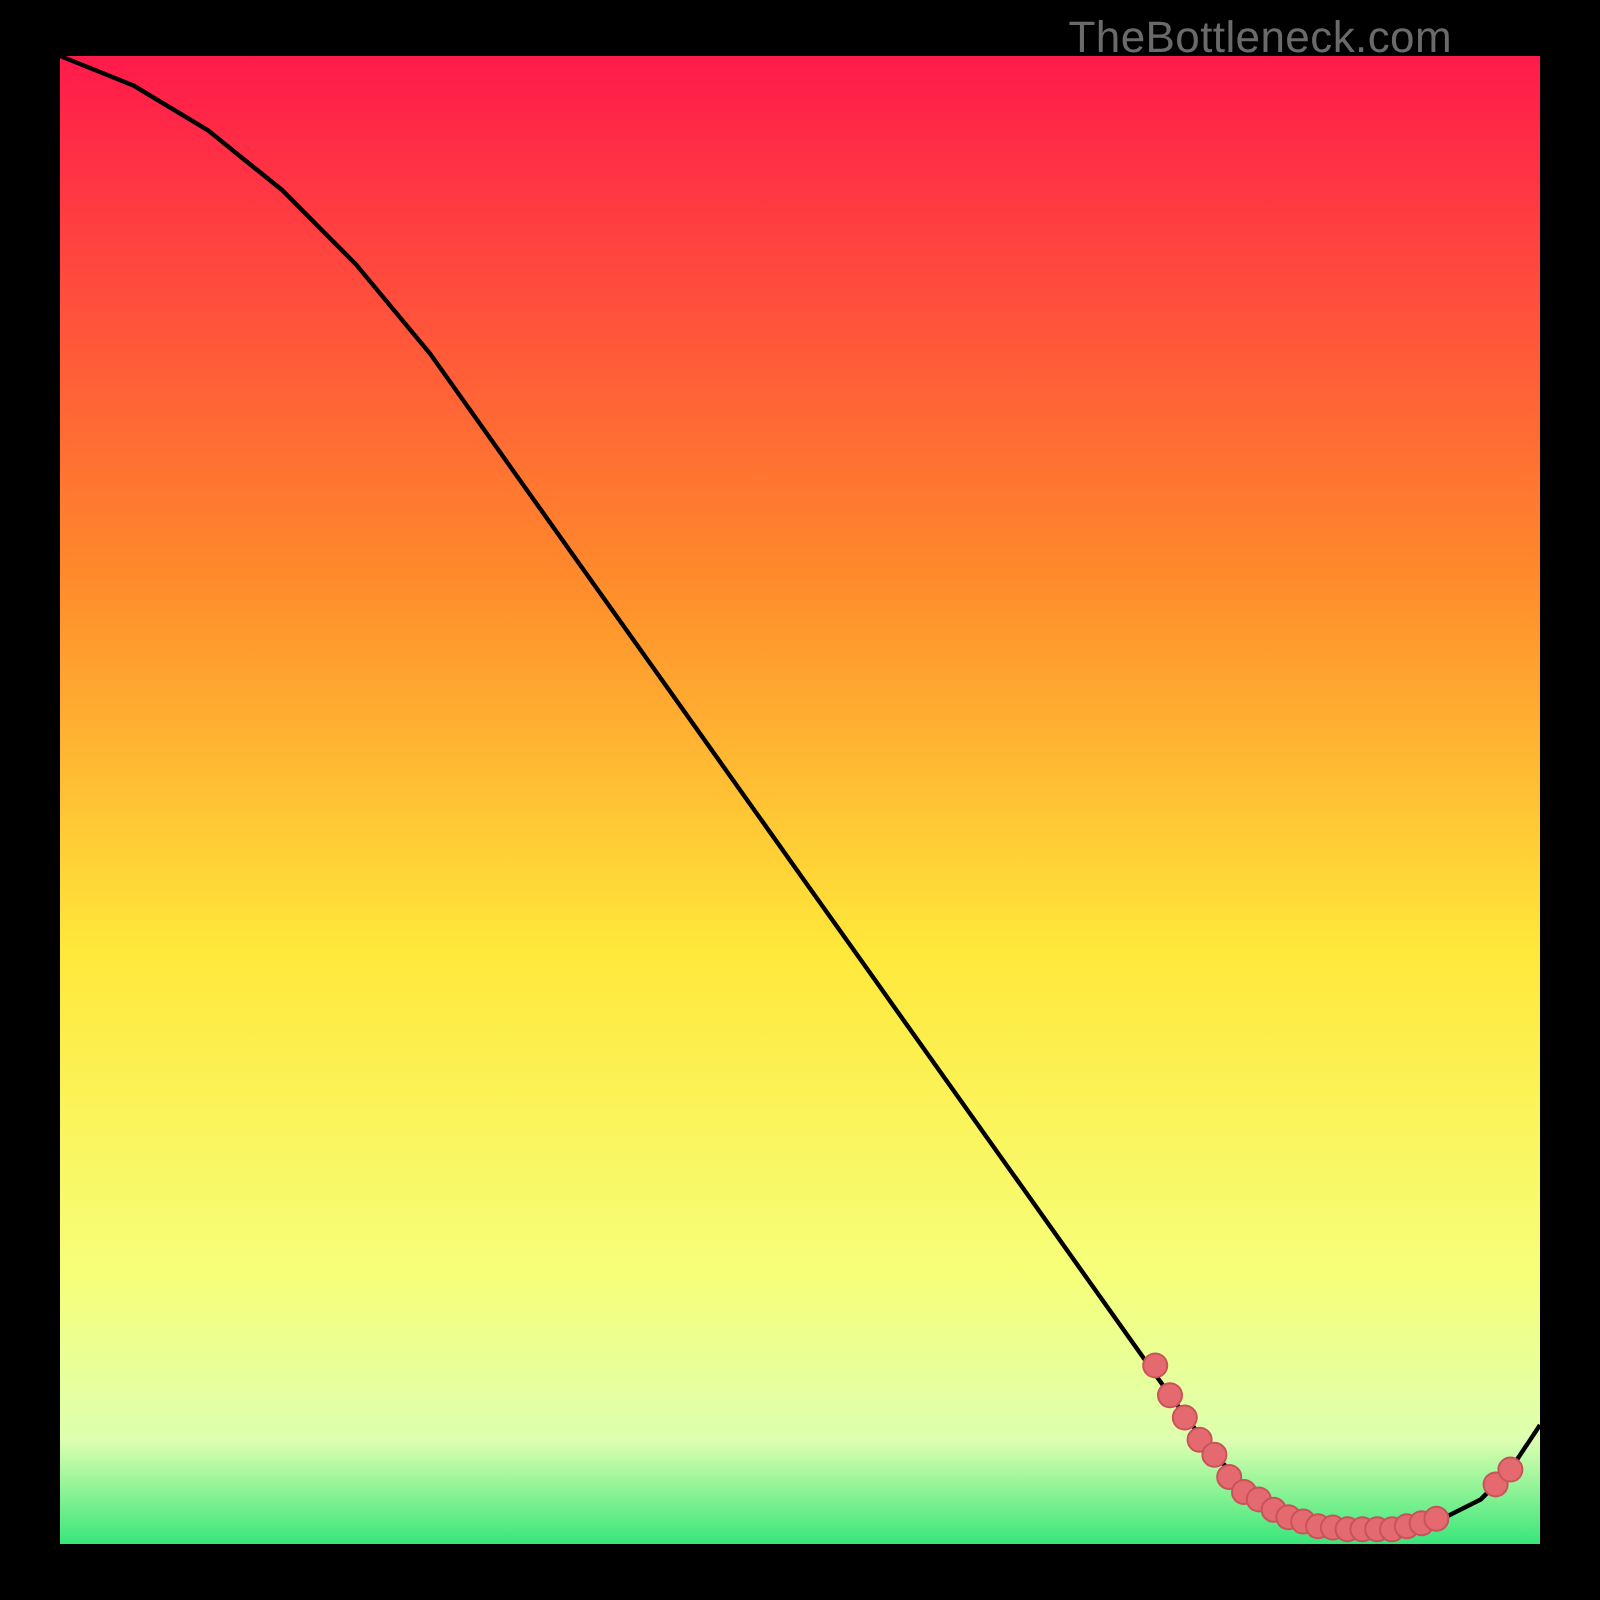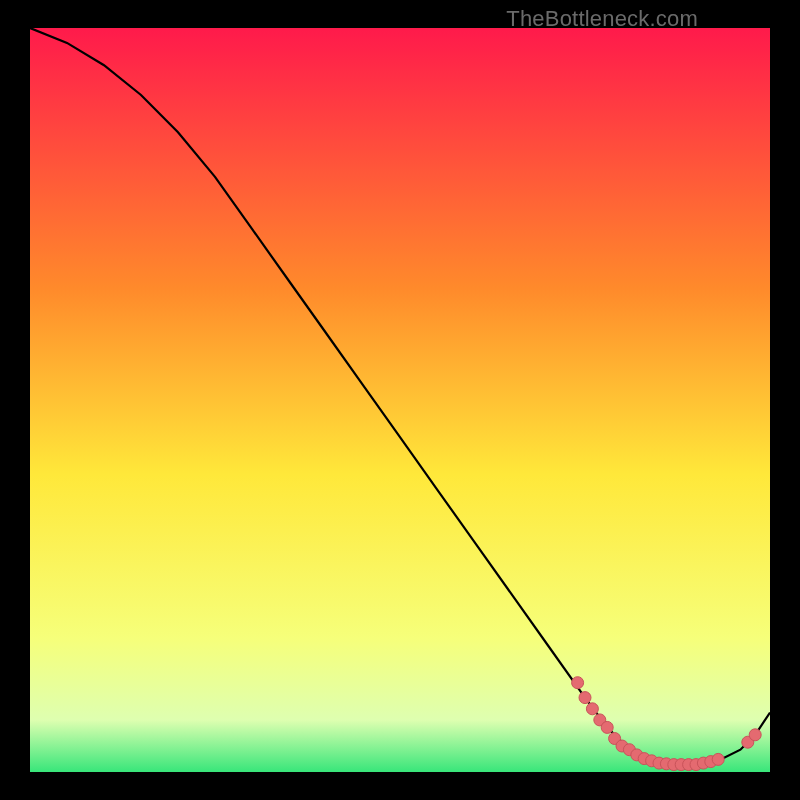--- a/index.html
+++ b/index.html
@@ -9,20 +9,21 @@
     height: 800px;
     background: #000000;
     overflow: hidden;
     font-family: Arial, Helvetica, sans-serif;
   }
   .stage {
     position: relative;
     width: 712px;
     height: 800px;
     background: #000000;
+    padding-left: 28px;
   }
   .watermark {
     position: absolute;
     top: 6px;
     right: 14px;
     color: #6a6a6a;
     font-size: 22px;
     font-weight: 400;
     letter-spacing: 0.2px;
     user-select: none;

